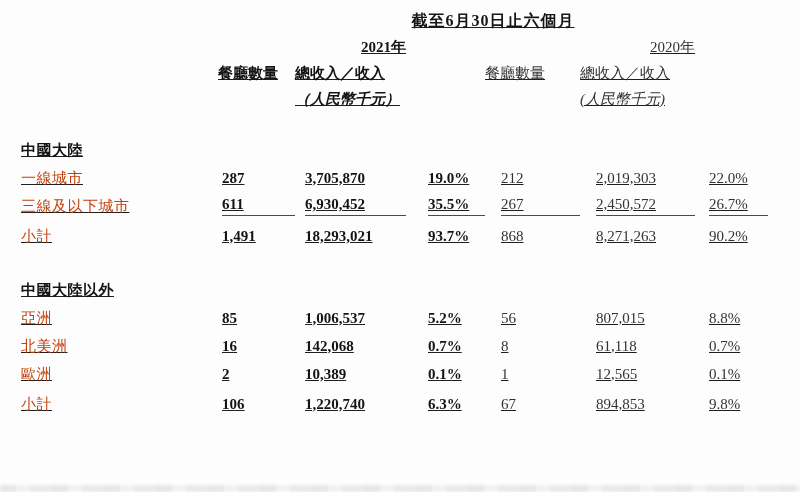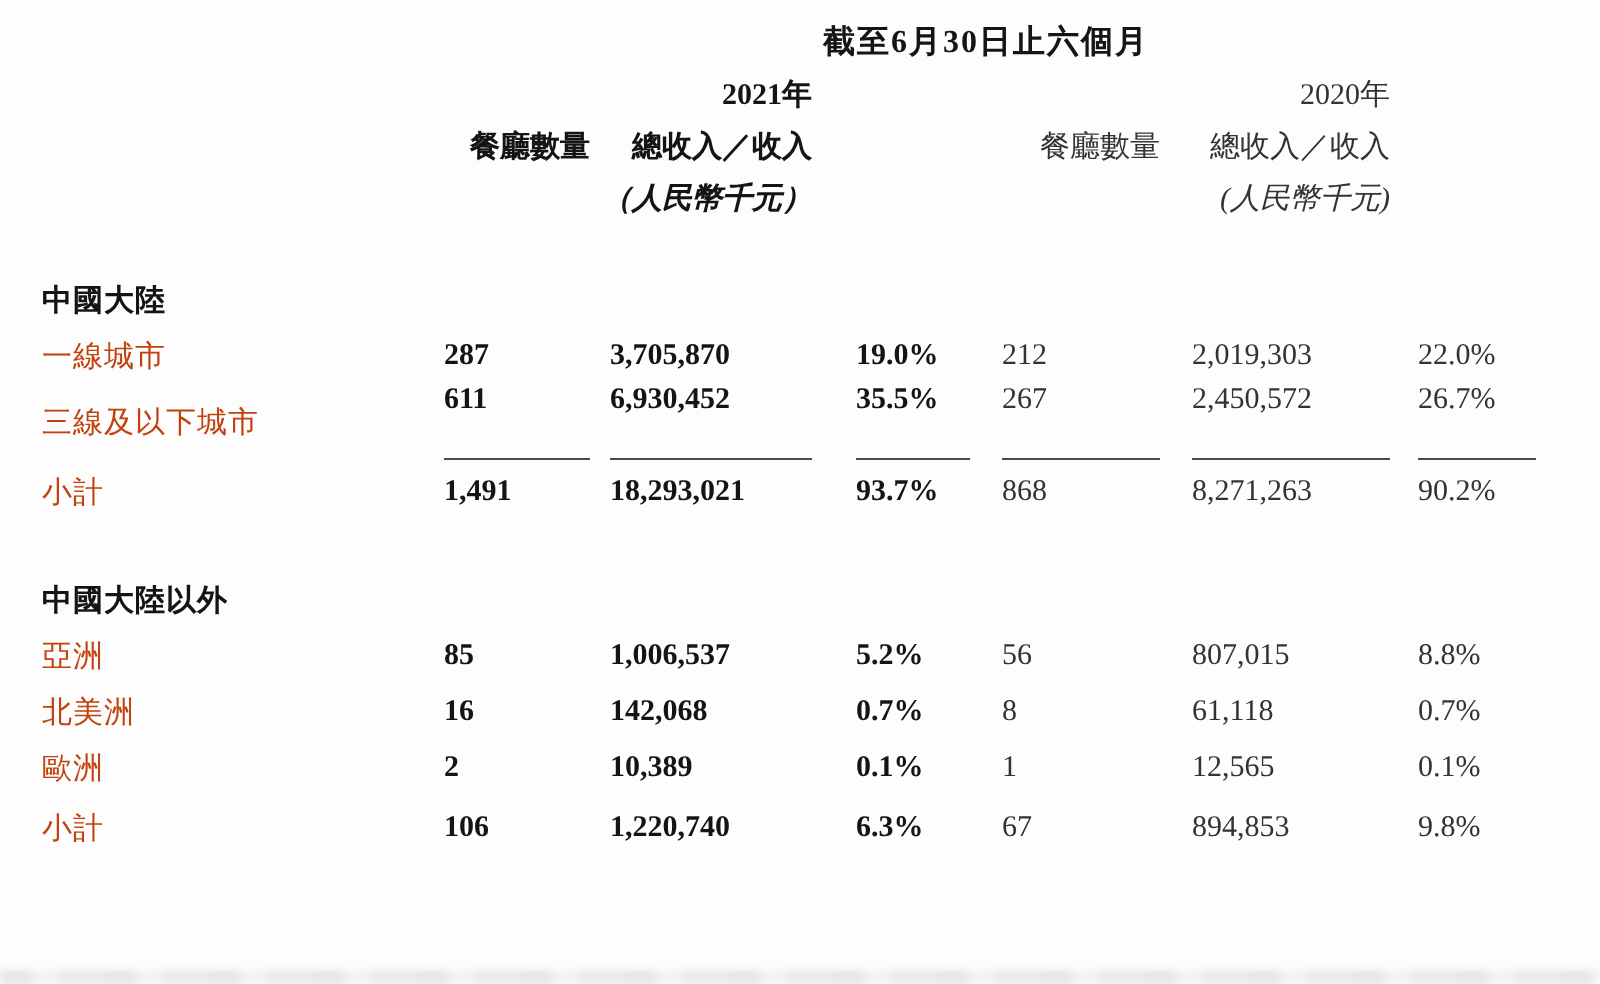--- a/index.html
+++ b/index.html
@@ -3,20 +3,21 @@
 <meta charset="utf-8">
 <style>
   html,body{margin:0;padding:0;background:#ffffff;}
   #page{
     position:relative;
     width:800px;height:492px;
     background:#fdfdfd;
     overflow:hidden;
     font-family:"Liberation Serif","DejaVu Serif",serif;
     color:#1e1e1e;
+    text-decoration:underline;
   }
   table.fin{
     border-collapse:collapse;
     table-layout:fixed;
     margin:8px 0 0 21px;
     width:747px;
     font-size:15px;
   }
   td{padding:0;vertical-align:middle;white-space:nowrap;overflow:visible;}
 
@@ -27,37 +28,37 @@
   tr.title-row{height:26px;}
   tr.year-row{height:26px;}
   tr.colhead-row{height:26px;}
   tr.unit-row{height:26px;}
   tr.gap-row{height:24px;}
   tr.sec-row{height:28px;}
   tr.data-row{height:28px;}
   tr.subtotal-row{height:32px;}
 
   .ctr{text-align:right;}
-  .rt{text-align:right;}
+  .rt{}
   .b{font-weight:bold;color:#141414;}
   .r{font-weight:normal;color:#333333;}
   .it{font-style:italic;}
   .lbl{text-align:left;color:#c2410c;letter-spacing:0.5px;}
   .sec .lbl{font-weight:bold;color:#141414;}
 
   td.num{text-align:right;}
   td.num .v{display:block;text-align:left;}
   
   td.c1{padding-left:4px;}
   td.c2{padding-left:10px;margin-top:20px;}
   td.c3{padding-left:22px;}
   td.c4{padding-left:16px;}
   td.c5{padding-left:16px;}
   td.c6{padding-left:14px;}
-  tr.rule td.num .v{border-bottom:1.5px solid #4a4a4a;padding-bottom:20px;}
+  tr.rule td.num .v{border-bottom:1.5px solid #4a4a4a;padding-bottom:2px;}
 
   .strip{
     position:absolute;left:0;bottom:0;width:800px;height:7px;
     background:repeating-linear-gradient(90deg,#e2e2e2 0 16px,#f0f0f0 16px 30px,#e7e7e7 30px 52px);
     filter:blur(1.5px);
     opacity:.85;
   }
 </style>
 </head>
 <body>

